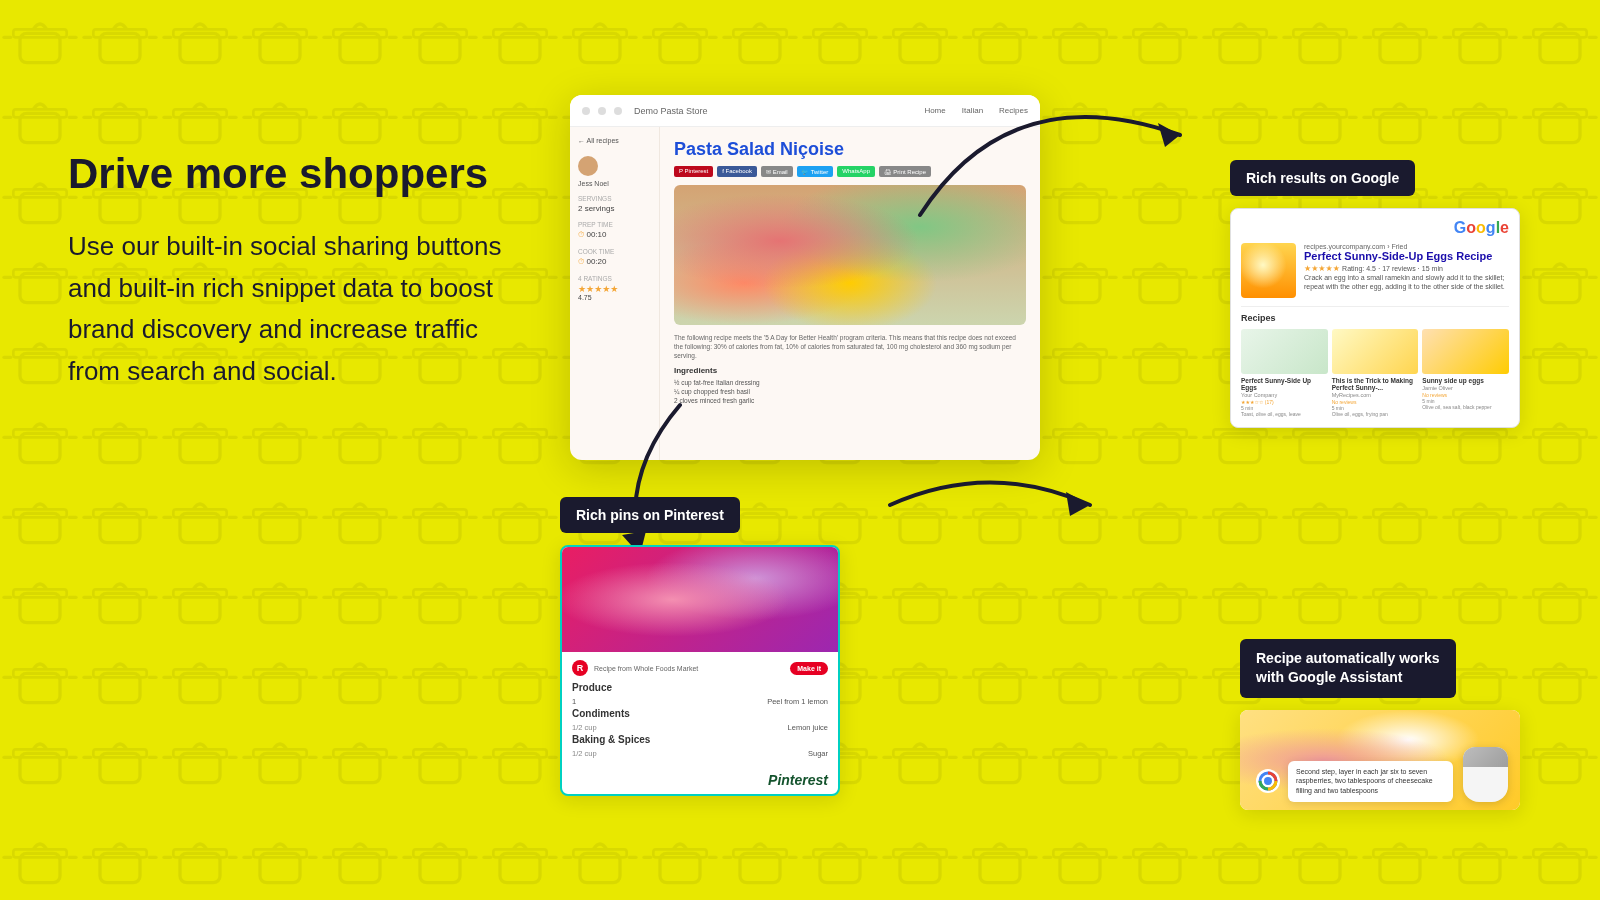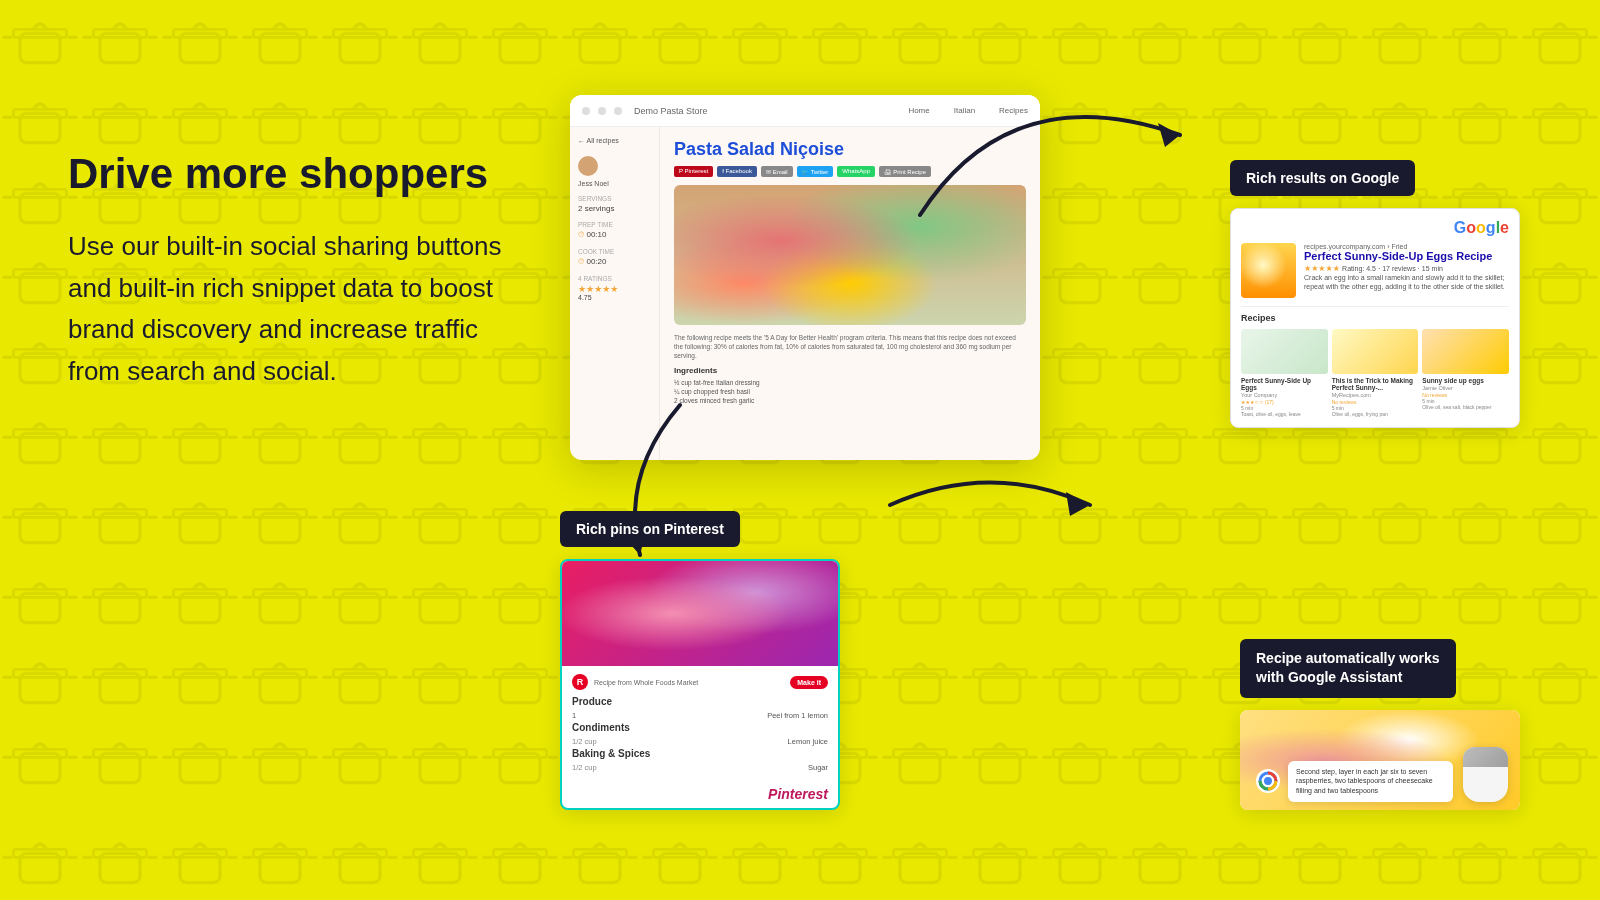--- a/index.html
+++ b/index.html
@@ -72,21 +72,21 @@
 
     .nav-store-name {
       font-size: 9px;
       color: #666;
       margin-left: 4px;
     }
 
     .nav-links {
       margin-left: auto;
       display: flex;
-      gap: 24px;
+      gap: 16px;
     }
 
     .nav-link-item {
       font-size: 8px;
       color: #666;
     }
 
     .recipe-card-body {
       display: flex;
       height: calc(100% - 32px);
@@ -345,21 +345,21 @@
 
     .google-recipe-item-tags {
       font-size: 5px;
       color: #888;
     }
 
     
     .pinterest-section {
       position: absolute;
       left: 560px;
-      bottom: 90px;
+      bottom: 104px;
       margin-top: 11px;
     }
 
     .pinterest-label-badge {
       background: #1a1a2e;
       color: #fff;
       font-size: 14px;
       font-weight: 700;
       padding: 10px 16px;
       border-radius: 6px;
@@ -451,21 +451,21 @@
 
     .pinterest-logo-bar {
       display: flex;
       justify-content: flex-end;
       padding: 4px 10px 6px;
     }
 
     .pinterest-wordmark {
       font-size: 14px;
       font-weight: 700;
-      color: #be185d;
+      color: #14532d;
       font-style: italic;
     }
 
     
     .assistant-section {
       position: absolute;
       right: 80px;
       bottom: 90px;
     }
 

